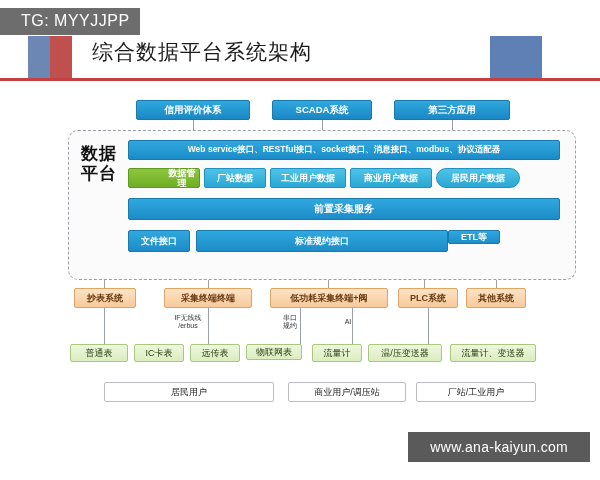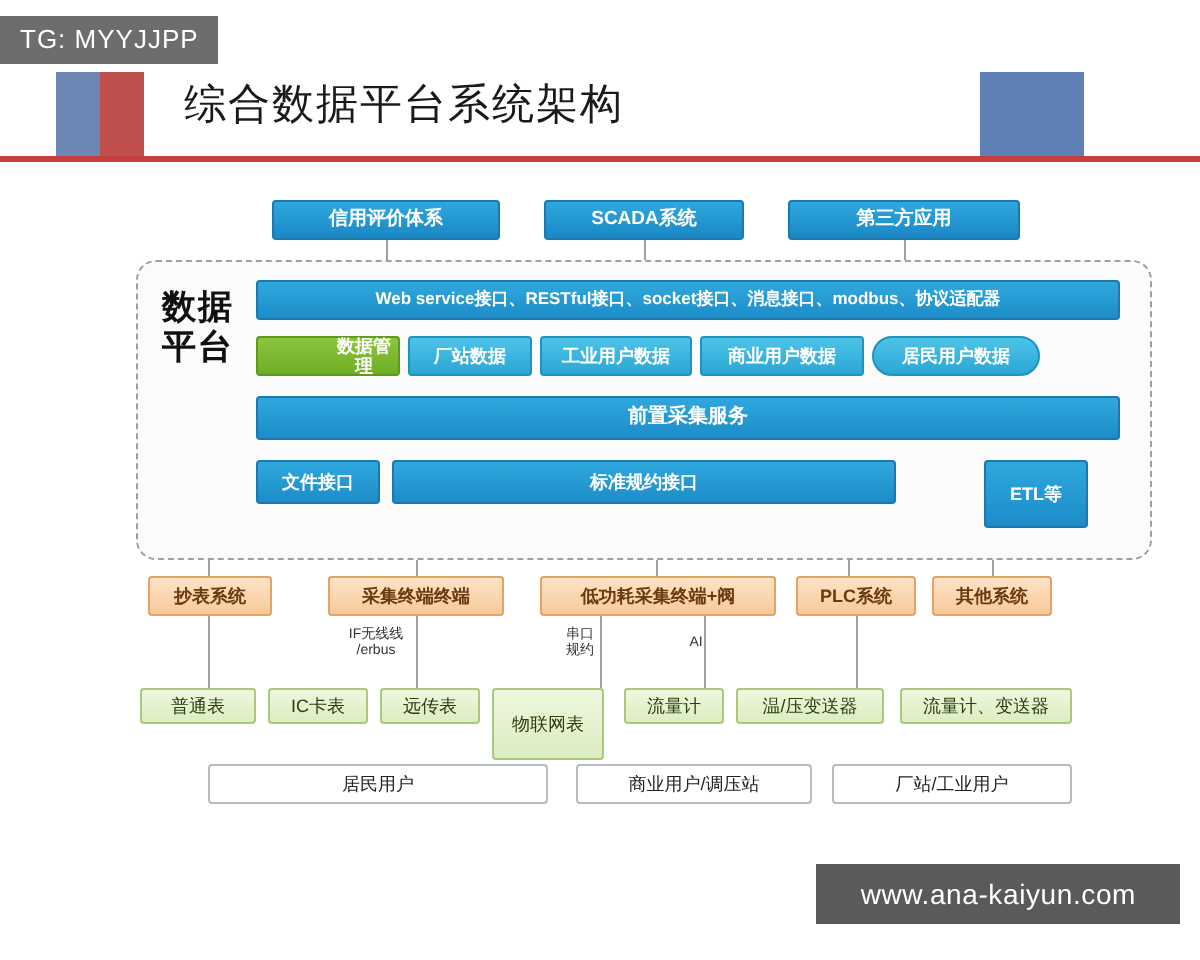--- a/index.html
+++ b/index.html
@@ -15,22 +15,22 @@
     overflow: hidden;
   }
 
   
   .tg-tag {
     position: absolute;
     left: 0;
     top: 8px;
     background: #6d6d6d;
     color: #ffffff;
-    font-size: 13px;
-    padding: 4px 10px 5px 10px;
+    font-size: 16px;
+    padding: 4px 10px 5px 21px;
     letter-spacing: .5px;
     z-index: 50;
   }
 
   
   .url-plate {
     position: absolute;
     right: 10px;
     bottom: 18px;
     background: #5a5a5a;
@@ -219,21 +219,21 @@
   <div class="box green" style="left:128px; top:80px; width:72px; height:20px;padding-left:36px;">数据管理</div>
   <div class="box cyan" style="left:204px; top:80px; width:62px; height:20px;">厂站数据</div>
   <div class="box cyan" style="left:270px; top:80px; width:76px; height:20px;">工业用户数据</div>
   <div class="box cyan" style="left:350px; top:80px; width:82px; height:20px;">商业用户数据</div>
   <div class="box cyan" style="left:436px; top:80px; width:84px; height:20px;border-radius:10px;">居民用户数据</div>
 
   <div class="box bar-blue" style="left:128px; top:110px; width:432px; height:22px; font-size:10px;">前置采集服务</div>
 
   <div class="box bar-blue" style="left:128px; top:142px; width:62px; height:22px;">文件接口</div>
   <div class="box bar-blue" style="left:196px; top:142px; width:252px; height:22px;">标准规约接口</div>
-  <div class="box bar-blue" style="left:492px; top:142px; width:52px; height:34px;">ETL等</div>
+  <div class="box bar-blue" style="left:448px; top:142px; width:52px; height:14px;">ETL等</div>
 
   <div class="line vline" style="left:104px; top:192px; height:8px;"></div>
   <div class="line vline" style="left:208px; top:192px; height:8px;"></div>
   <div class="line vline" style="left:328px; top:192px; height:8px;"></div>
   <div class="line vline" style="left:424px; top:192px; height:8px;"></div>
   <div class="line vline" style="left:496px; top:192px; height:8px;"></div>
 
   <div class="box peach" style="left:74px; top:200px; width:62px; height:20px;">抄表系统</div>
   <div class="box peach" style="left:164px; top:200px; width:88px; height:20px;">采集终端终端</div>
   <div class="box peach" style="left:270px; top:200px; width:118px; height:20px;">低功耗采集终端+阀</div>
@@ -248,21 +248,21 @@
 
   <div class="note" style="left:166px; top:226px; width:44px; white-space:pre-line;">IF无线线
 /erbus</div>
   <div class="note" style="left:276px; top:226px; width:28px; white-space:pre-line;">串口
 规约</div>
   <div class="note" style="left:338px; top:230px; width:20px; white-space:pre-line;">AI</div>
 
   <div class="box pgreen" style="left:70px; top:256px; width:58px; height:18px;">普通表</div>
   <div class="box pgreen" style="left:134px; top:256px; width:50px; height:18px;">IC卡表</div>
   <div class="box pgreen" style="left:190px; top:256px; width:50px; height:18px;">远传表</div>
-  <div class="box pgreen" style="left:246px; top:256px; width:56px; height:36px;text-align:right;">物联网表</div>
+  <div class="box pgreen" style="left:246px; top:256px; width:56px; height:16px;text-align:right;">物联网表</div>
   <div class="box pgreen" style="left:312px; top:256px; width:50px; height:18px;">流量计</div>
   <div class="box pgreen" style="left:368px; top:256px; width:74px; height:18px;">温/压变送器</div>
   <div class="box pgreen" style="left:450px; top:256px; width:86px; height:18px;">流量计、变送器</div>
 
   <div class="box white" style="left:288px; top:294px; width:118px; height:20px;">商业用户/调压站</div>
   <div class="box white" style="left:104px; top:294px; width:170px; height:20px;">居民用户</div>
   <div class="box white" style="left:416px; top:294px; width:120px; height:20px;">厂站/工业用户</div>
 
 </div>
 

